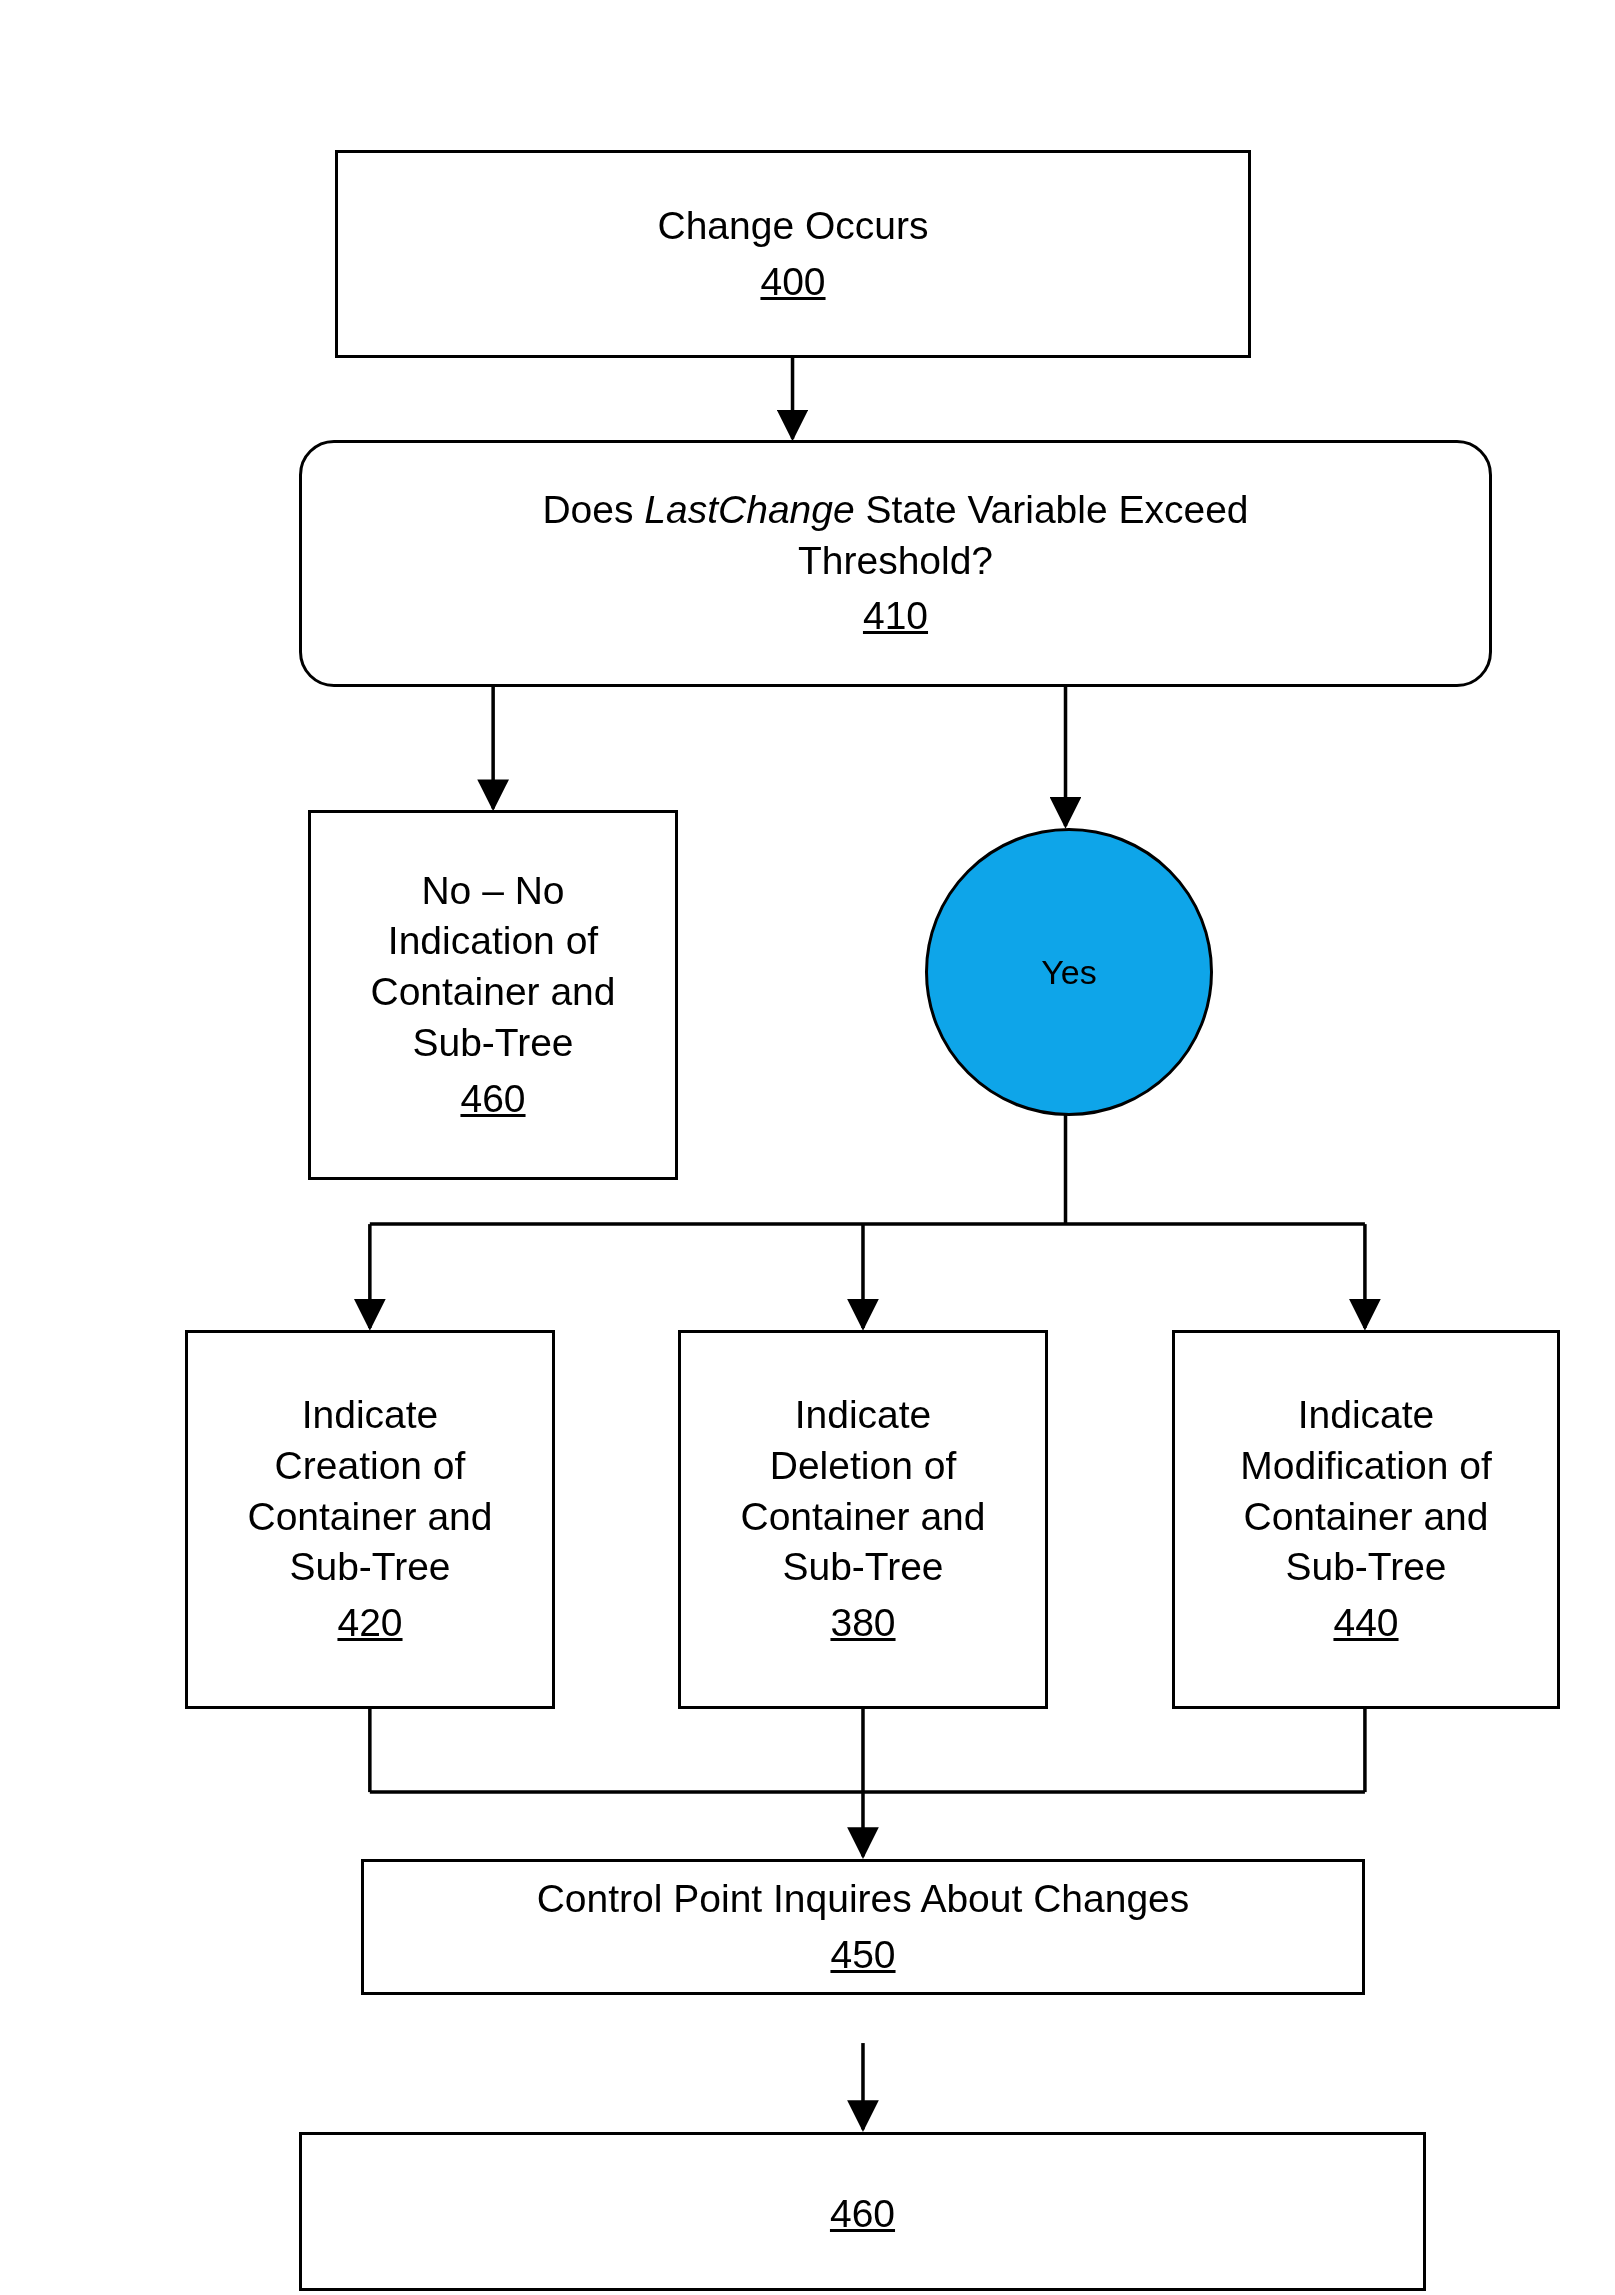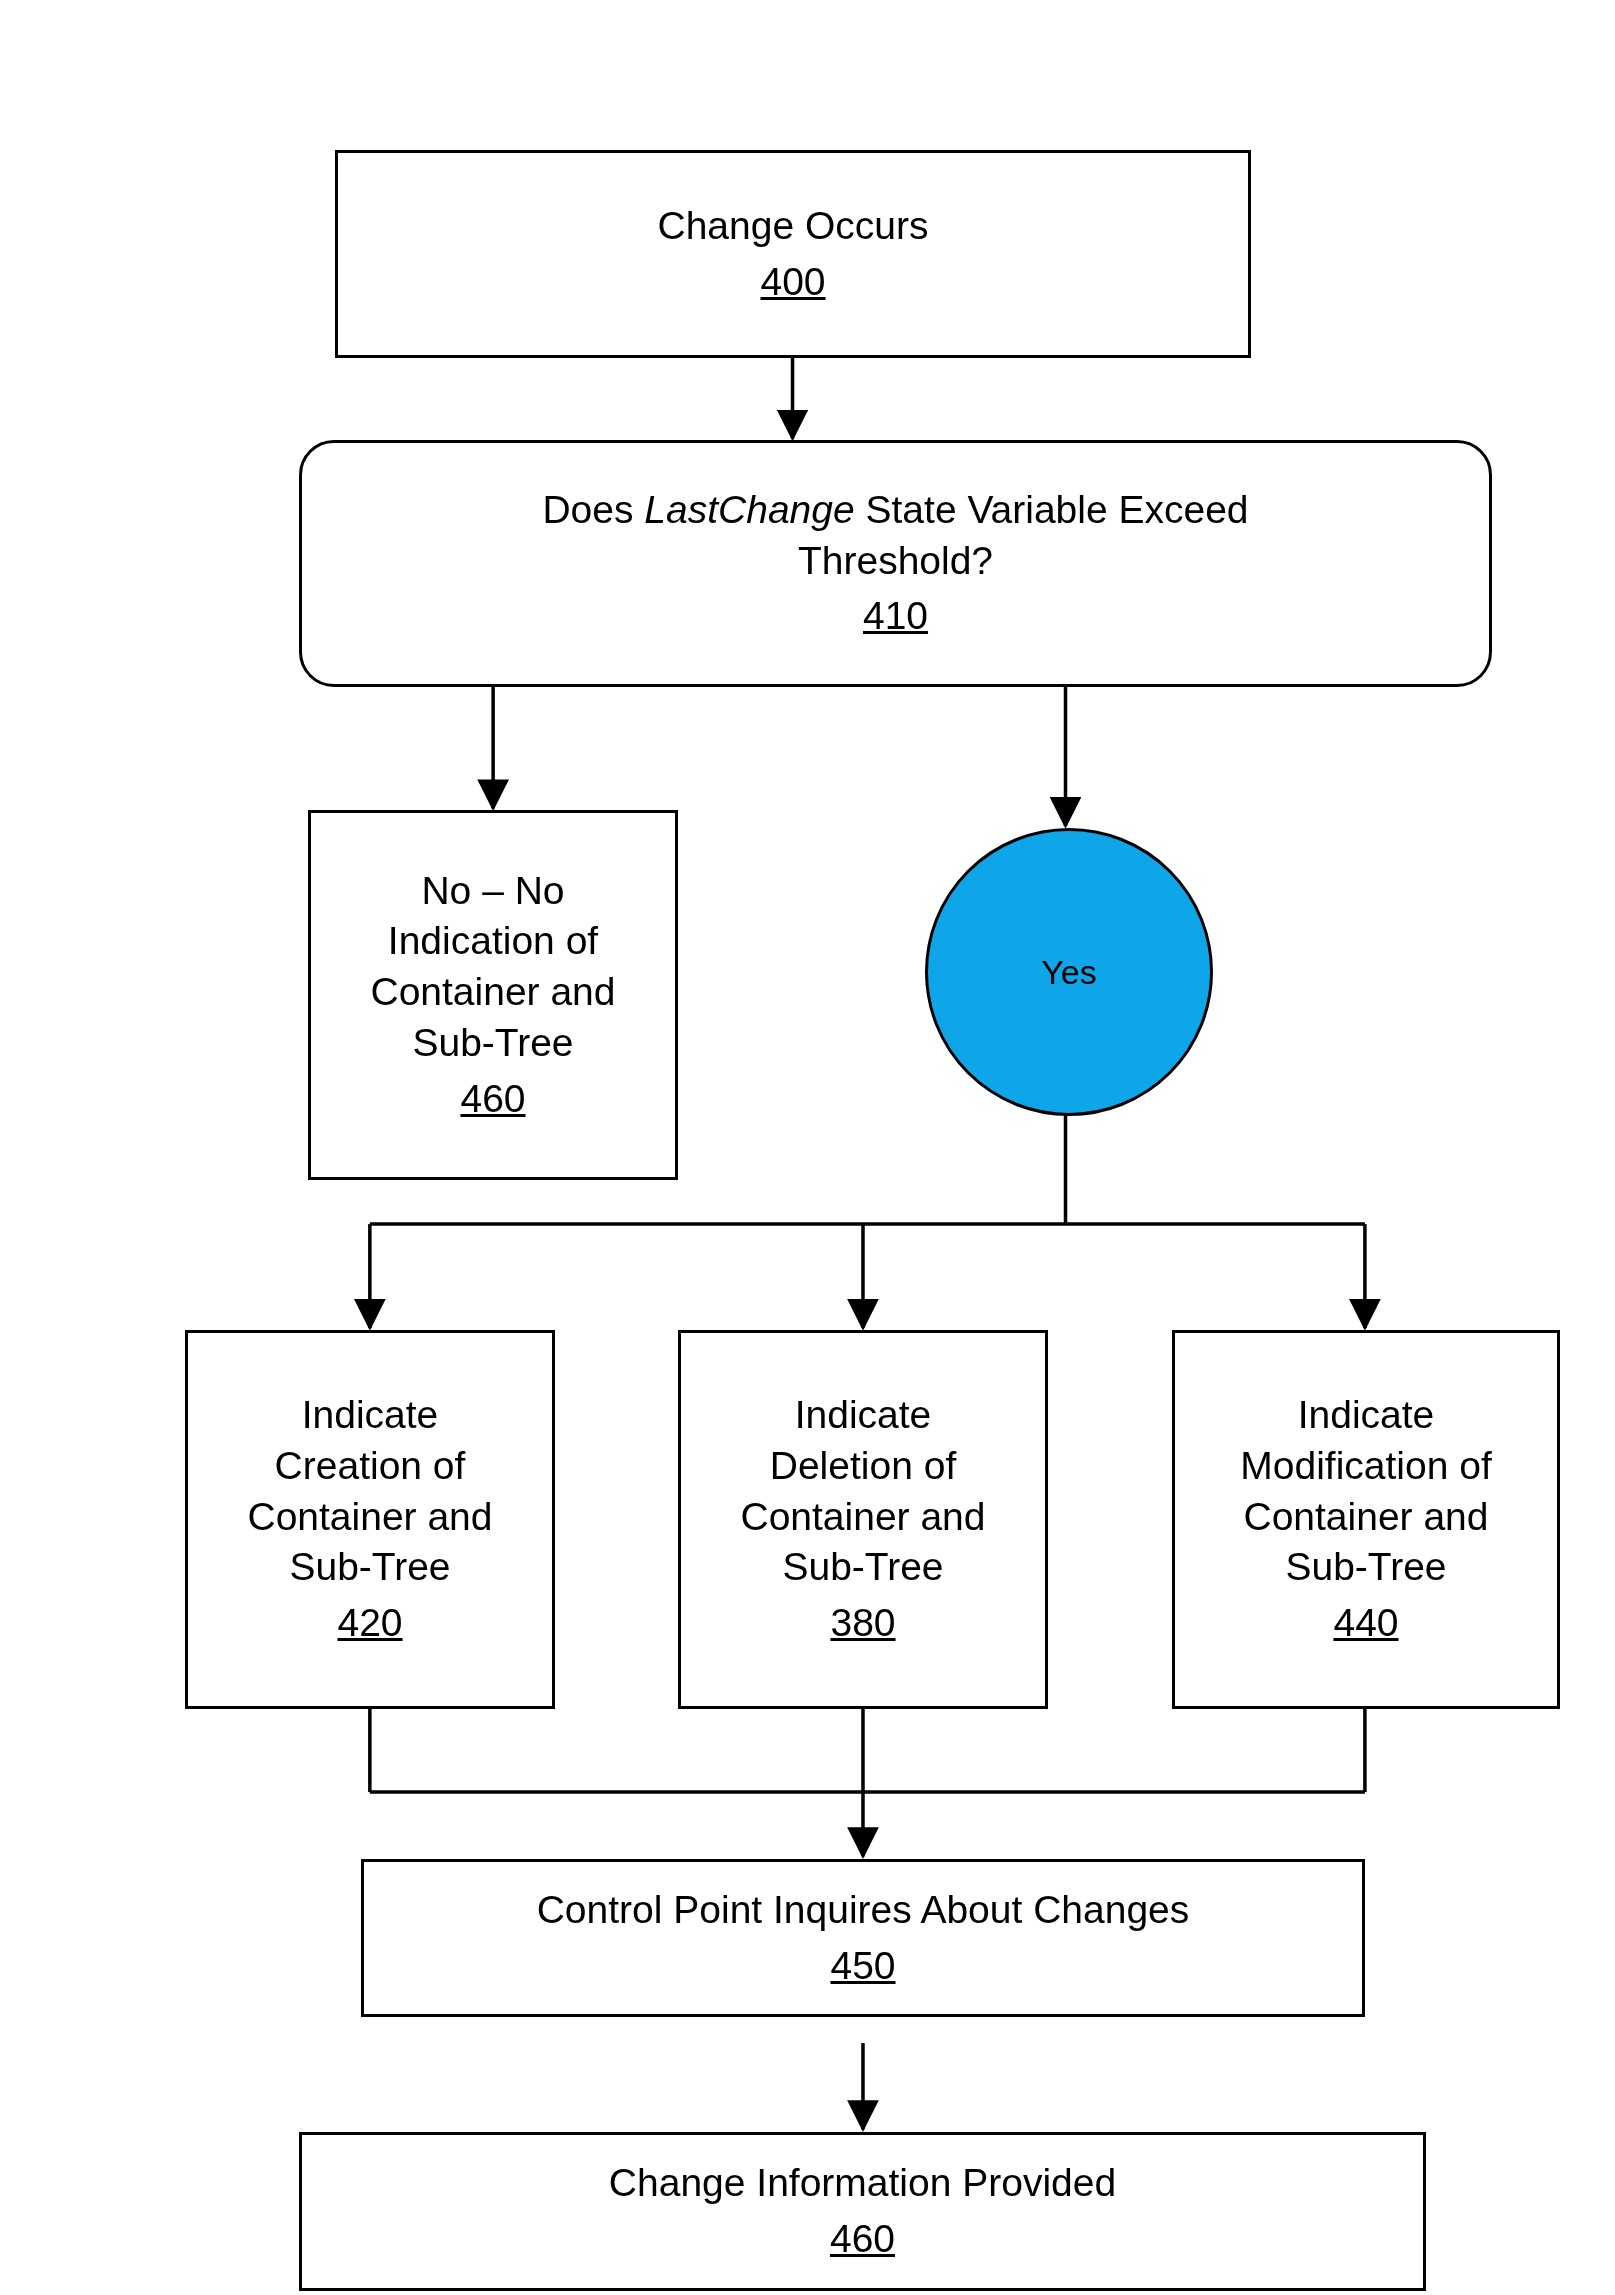--- a/index.html
+++ b/index.html
@@ -134,24 +134,23 @@
   </div>
 
   <div class="box" style="left:1172px; top:1330px; width:388px; height:379px;">
     <div>Indicate</div>
     <div>Modification of</div>
     <div>Container and</div>
     <div>Sub-Tree</div>
     <div class="ref">440</div>
   </div>
 
-  <div class="box" style="left:361px; top:1859px; width:1004px; height:158px;">
+  <div class="box" style="left:361px; top:1859px; width:1004px; height:136px;">
     <div>Control Point Inquires About Changes</div>
     <div class="ref">450</div>
   </div>
 
   <div class="box" style="left:299px; top:2132px; width:1127px; height:159px;">
-    <div>Change Information Provided</div>
     <div class="ref">460</div>
   </div>
 
 </div>
 
 
 </body></html>

